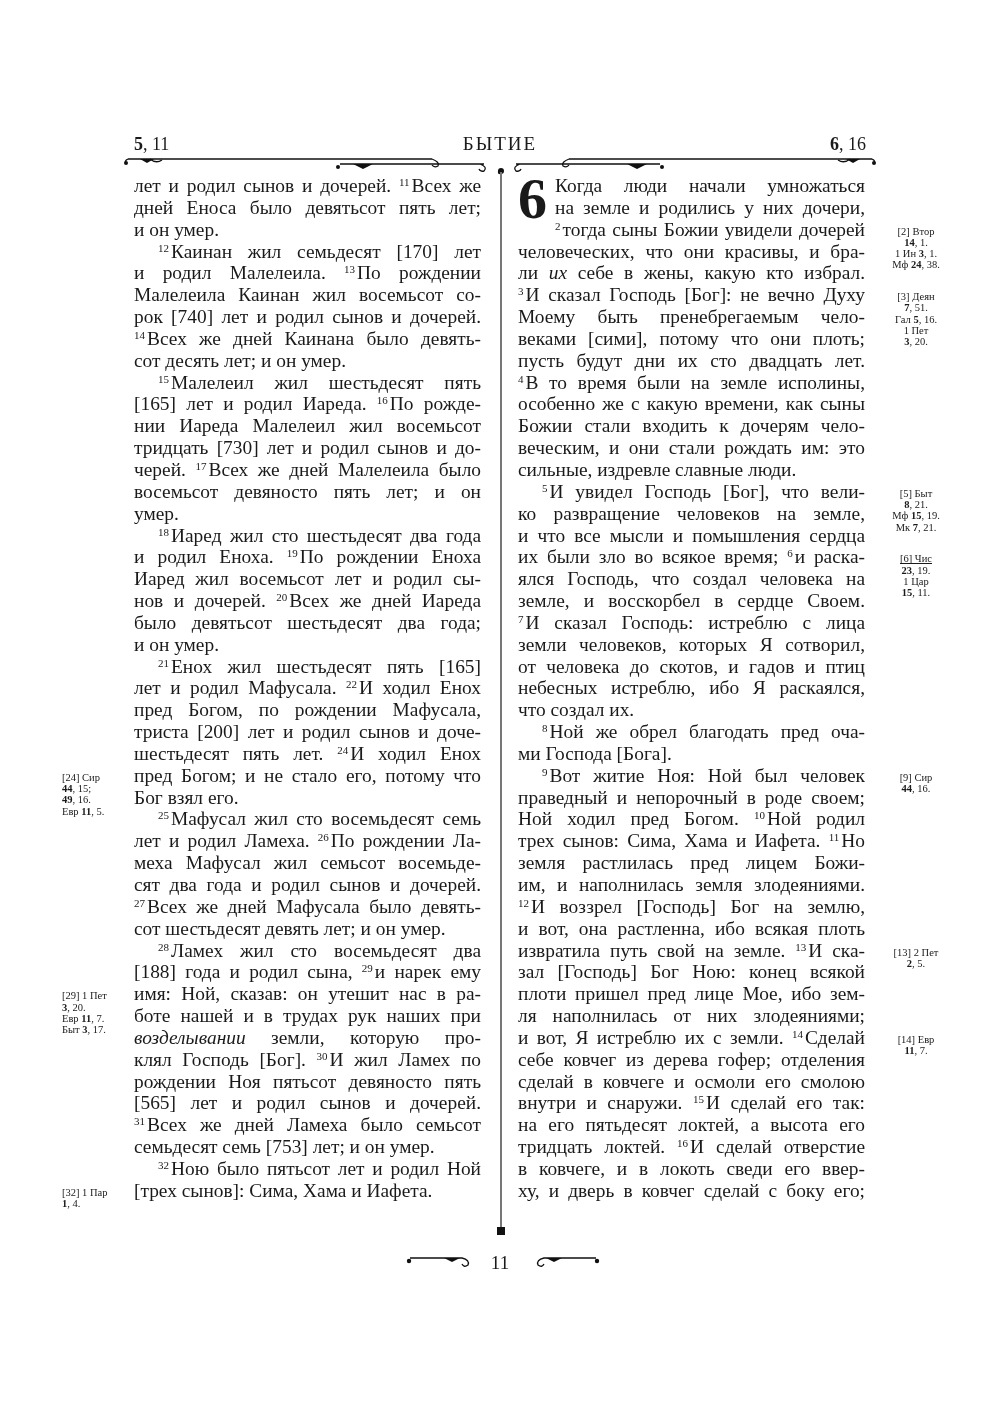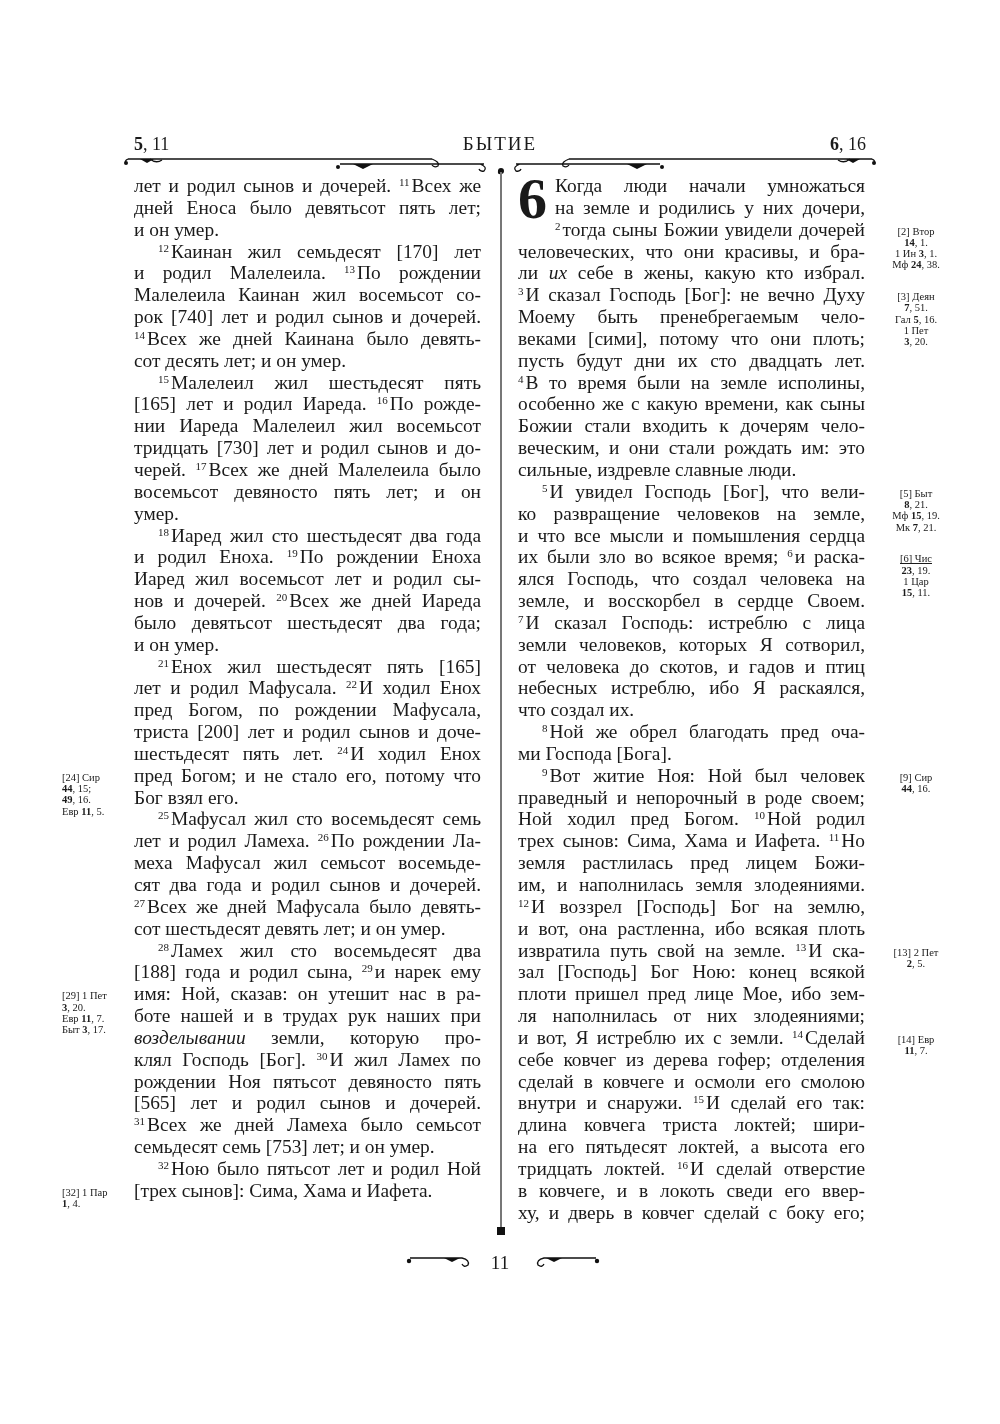--- a/index.html
+++ b/index.html
@@ -175,21 +175,20 @@
         <span class="ln"><sup class="v">12</sup><span>И воззрел [Господь] Бог на землю,</span></span>
         <span class="ln"><span>и вот, она растленна, ибо всякая плоть</span></span>
         <span class="ln"><span>извратила путь свой на земле. </span><sup class="v">13</sup><span>И ска-</span></span>
         <span class="ln"><span>зал [Господь] Бог Ною: конец всякой</span></span>
         <span class="ln"><span>плоти пришел пред лице Мое, ибо зем-</span></span>
         <span class="ln"><span>ля наполнилась от них злодеяниями;</span></span>
         <span class="ln"><span>и вот, Я истреблю их с земли. </span><sup class="v">14</sup><span>Сделай</span></span>
         <span class="ln"><span>себе ковчег из дерева гофер; отделения</span></span>
         <span class="ln"><span>сделай в ковчеге и осмоли его смолою</span></span>
         <span class="ln"><span>внутри и снаружи. </span><sup class="v">15</sup><span>И сделай его так:</span></span>
-        <span class="ln"><span>длина ковчега триста локтей; шири-</span></span>
         <span class="ln"><span>на его пятьдесят локтей, а высота его</span></span>
         <span class="ln"><span>тридцать локтей. </span><sup class="v">16</sup><span>И сделай отверстие</span></span>
         <span class="ln"><span>в ковчеге, и в локоть сведи его ввер-</span></span>
         <span class="ln"><span>ху, и дверь в ковчег сделай с боку его;</span></span>
       </div>
   </div>
 
   <div id="refs-left">
       <div class="ref ref-left" style="top: 771.95px;">
         <span><span style="display: inline;">[24] Сир</span></span>

